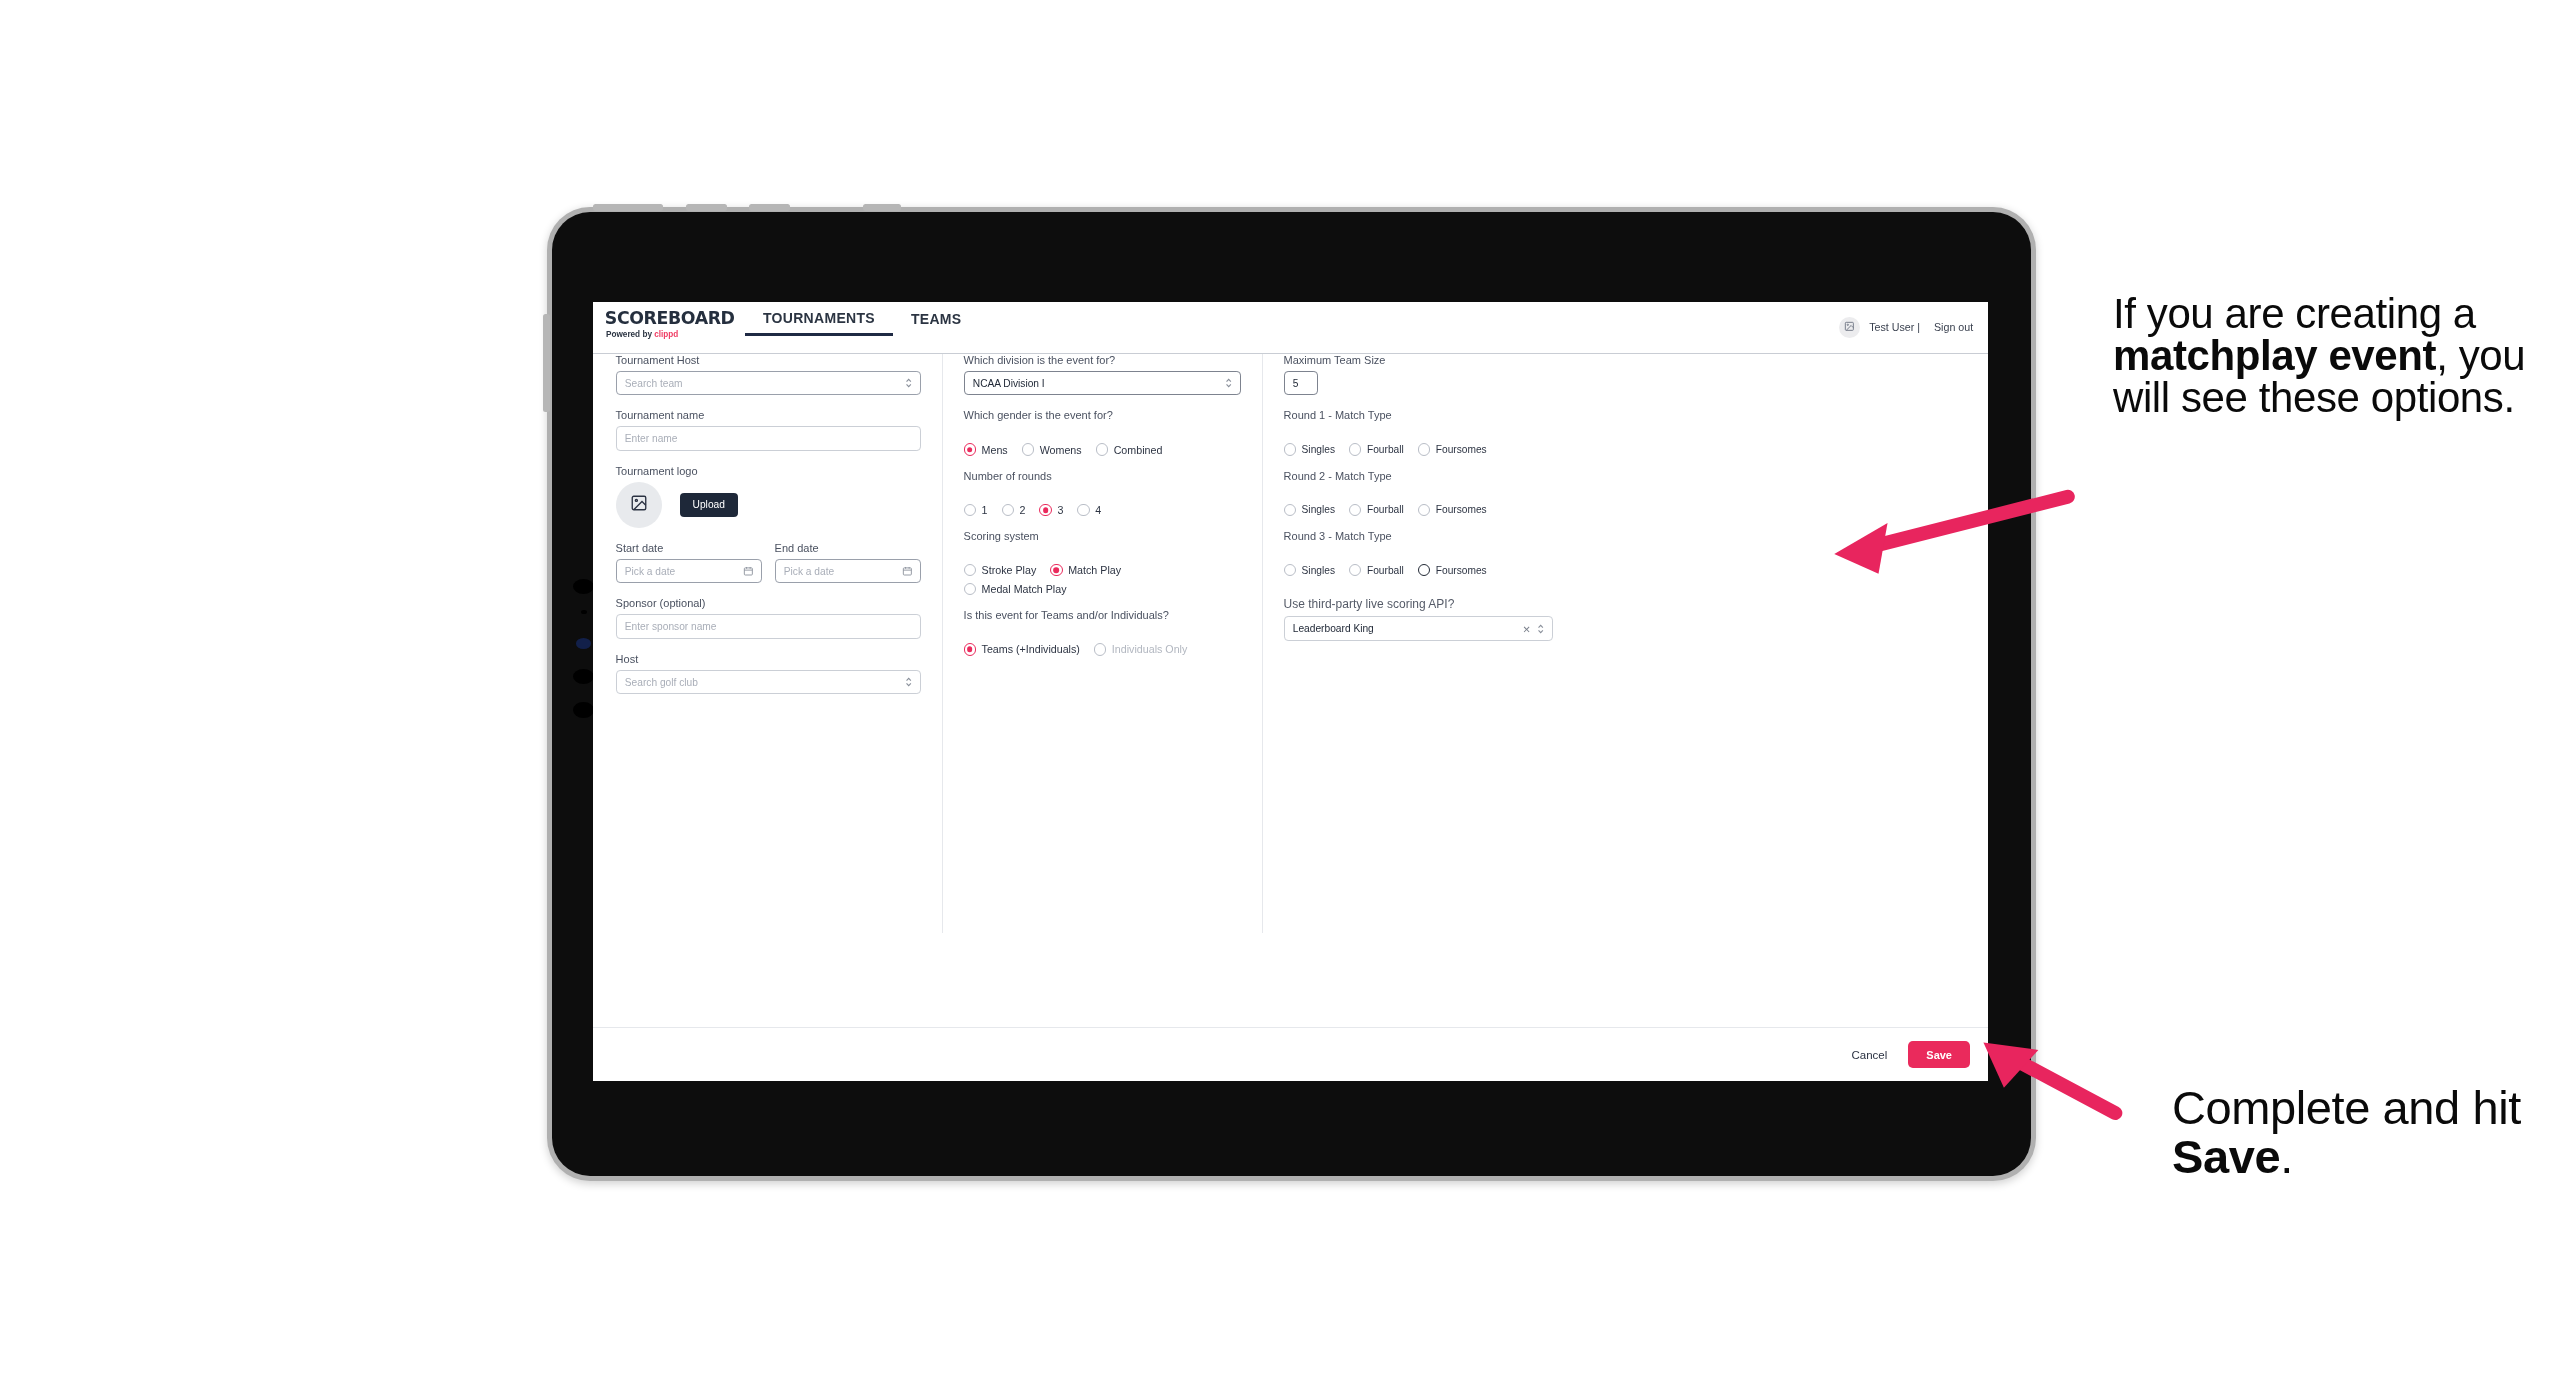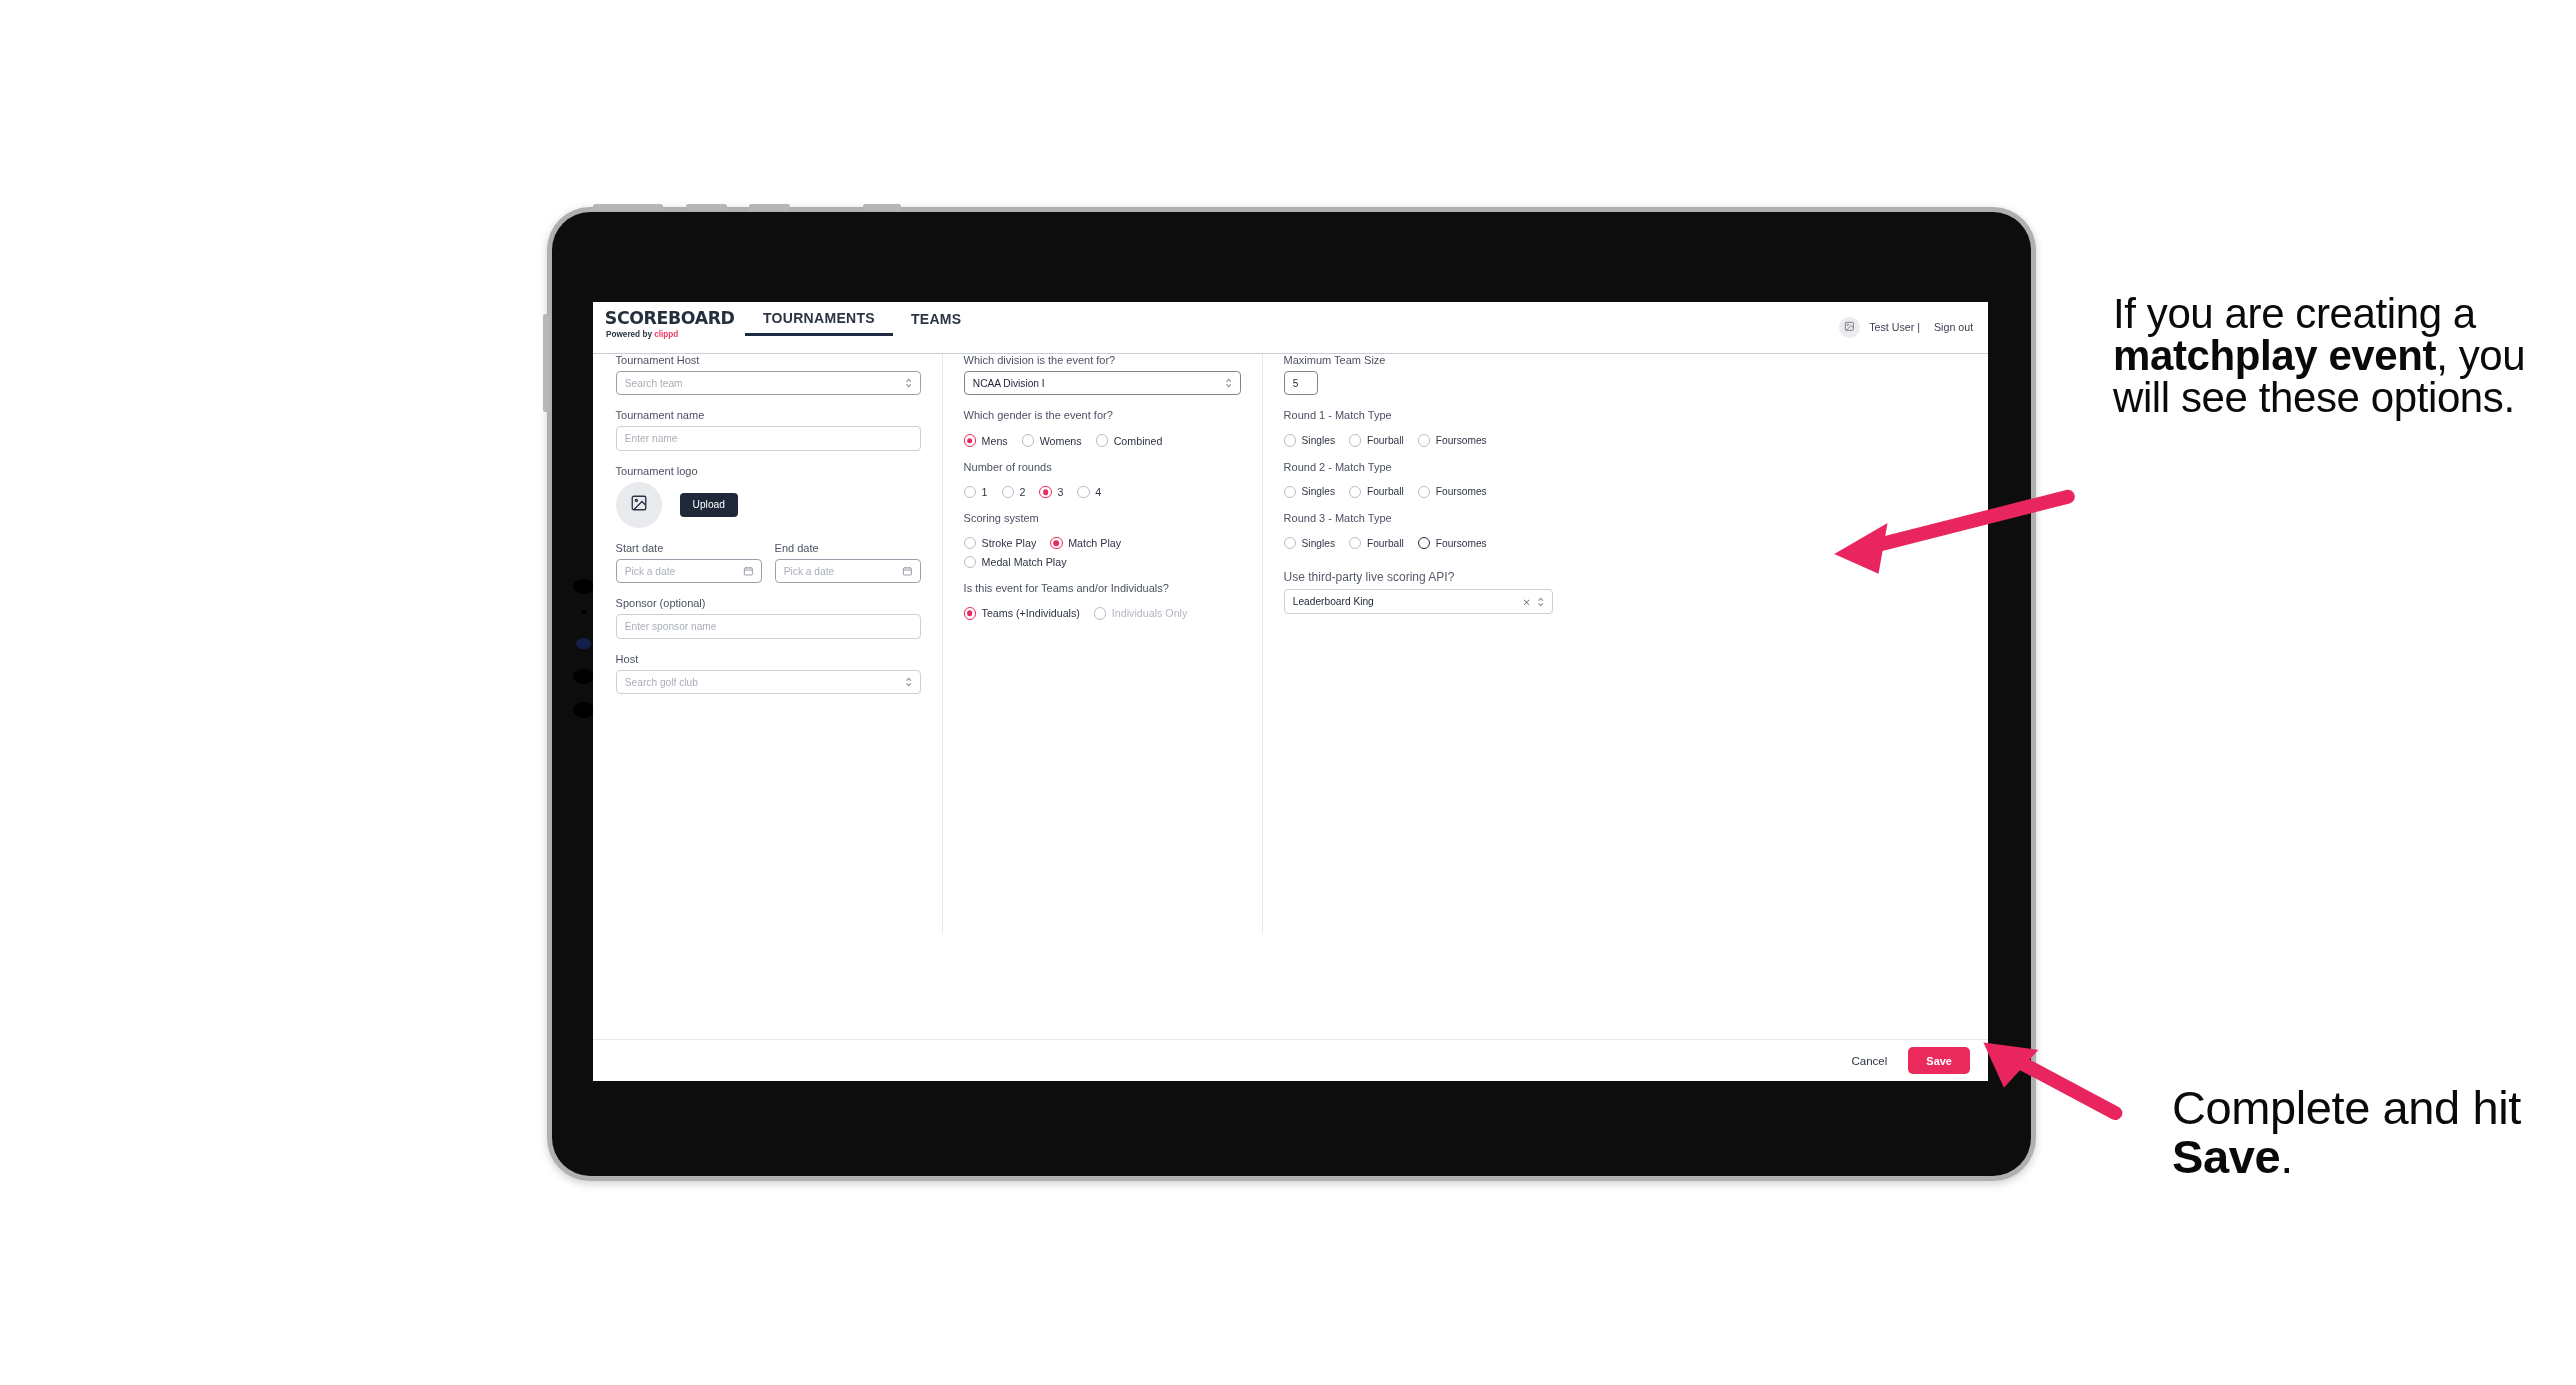--- a/index.html
+++ b/index.html
@@ -98,36 +98,36 @@
 
   
   .logo-row{ display:flex; align-items:center; gap:18px; margin-top:3.3px; }
   .logo-circle{ width:46px; height:46px; border-radius:50%; background:#e8eaed;
     display:flex; align-items:center; justify-content:center; }
   .logo-circle svg{ width:18px; height:18px; }
   .upload-btn{ background:#1e2839; color:#fff; font-size:10.2px;
     padding:6.6px 13px; border-radius:4.1px; cursor:pointer; }
 
   
-  .radios{ display:flex; align-items:center; gap:6.6px; flex-wrap:wrap; margin-top:13px;}
+  .radios{ display:flex; align-items:center; gap:6.6px; flex-wrap:wrap; margin-top:22px;}
   .radio{ display:flex; align-items:center; gap:5.7px; margin-right:7.4px; cursor:pointer; }
   .dot{ width:12.3px; height:12.3px; border-radius:50%; border:1.3px solid #b9bec7;
     background:#fff; position:relative; flex:none; }
   .dot.on{ border-color:#ea2a5c; }
   .dot.on::after{ content:""; position:absolute; left:50%; top:50%;
     width:5.7px; height:5.7px; border-radius:50%; background:#ea2a5c;
     transform:translate(-50%,-50%); }
   .dot.focus{ border-color:#232a36; border-width:1.6px; }
   .rlabel{ font-size:10.7px; color:#2d3443; }
   .rlabel.dim{ color:#b2b7c0; }
   .rlabel.sm{ font-size:10.2px; }
   .small-input{ width:34px; }
 
   
-  .footer{ position:absolute; left:0; right:0; bottom:0; height:42px; background:#fff;
+  .footer{ position:absolute; left:0; right:0; bottom:0; height:54px; background:#fff;
     border-top:1.6px solid #e6e8ec; display:flex; align-items:center;
     justify-content:flex-end; padding-right:18px; gap:21px; }
   .cancel-btn{ font-size:11.5px; color:#2b3242; cursor:pointer; }
   .save-btn{ background:#ea2a5c; color:#fff; font-size:11px; font-weight:600;
     padding:7.4px 18px; border-radius:4.9px; cursor:pointer; }
 
   
   .anno{ position:absolute; color:#0a0a0a; font-family:"Liberation Sans", sans-serif; }
   .anno1{ left:2113px; top:293px; width:434px; font-size:42px; line-height:1.0; letter-spacing:-0.4px; }
   .anno2{ left:2172px; top:1074px; width:385px; font-size:47px; line-height:1.05; letter-spacing:-0.4px;margin-top:9px; }

